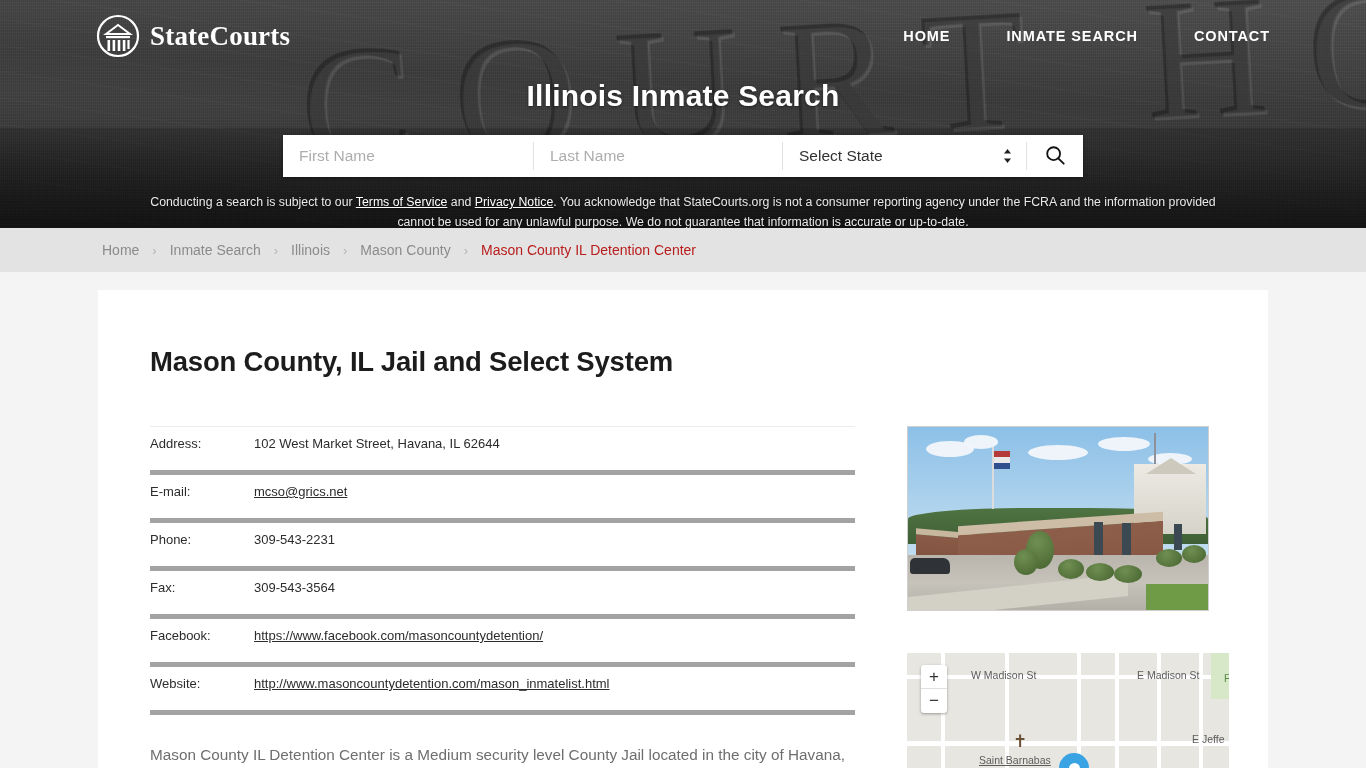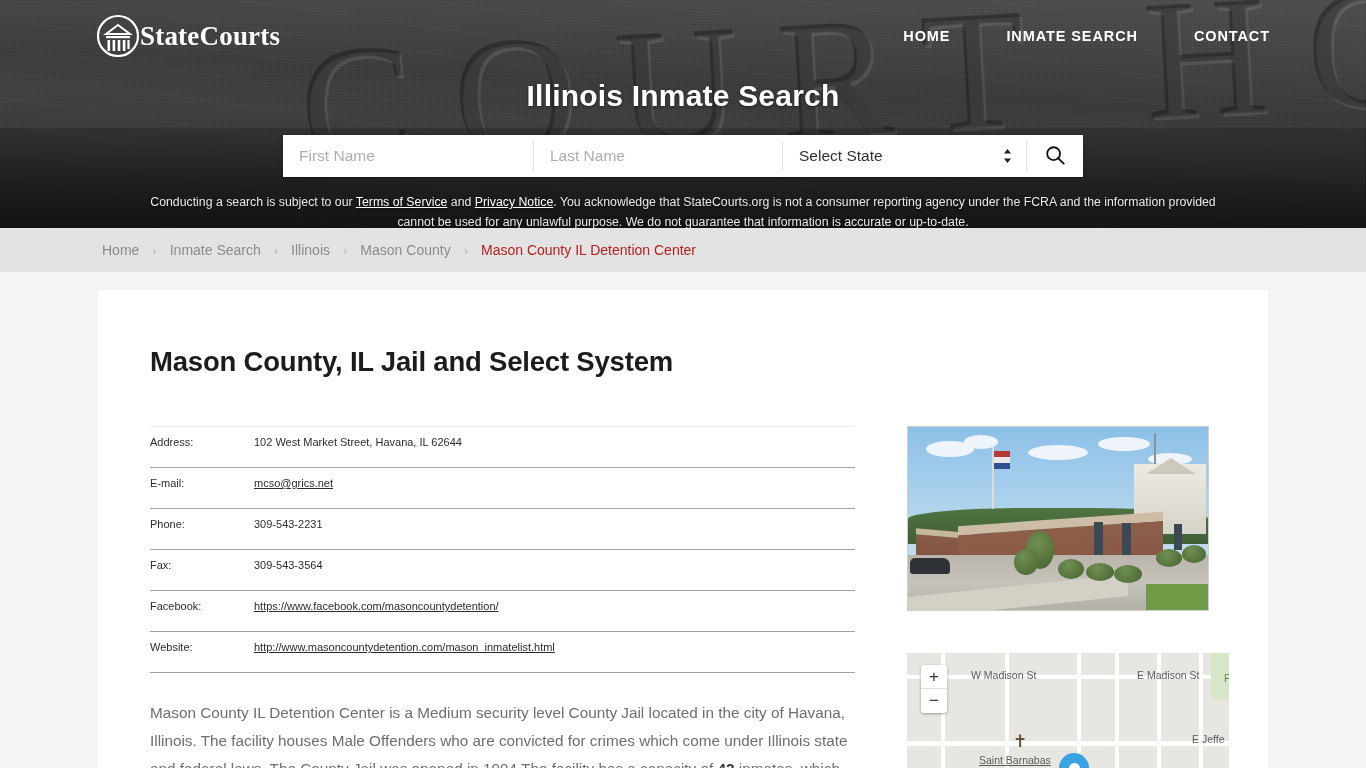--- a/index.html
+++ b/index.html
@@ -54,21 +54,21 @@
   .header-band {
     position: absolute; left: 0; right: 0; top: 128px; height: 100px;
     background: linear-gradient(180deg, rgba(0,0,0,.18), rgba(0,0,0,.52));
   }
 
   .topbar {
     position: relative; z-index: 5;
     display: flex; align-items: center;
     height: 72px; padding: 0 96px 0 96px;
   }
-  .brand { display: flex; align-items: center; }
+  .brand { display: flex; align-items: center; gap: 10px; }
   .brand-mark { width: 44px; height: 44px; display:block; }
   .brand-name {
     font-family: "Liberation Serif", serif;
     font-size: 27px; font-weight: 700; color: #fff;
     letter-spacing: .2px;
   }
   .nav { margin-left: auto; display: flex; align-items: center; gap: 56px; }
   .nav a {
     color: #fff; text-decoration: none;
     font-size: 14.5px; font-weight: 700; letter-spacing: .9px;
@@ -163,22 +163,22 @@
     margin-top: 14px;
   }
 
   .cols { display: flex; gap: 0; margin-top: 48px; }
   .col-left { width: 705px; }
   .col-right { width: 310px; margin-left: 52px; }
 
   table.info { width: 705px; border-collapse: collapse; }
   table.info td {
     padding: 9px 0 19px 0;
-    border-bottom: 1px solid #a3a3a3;
-    font-size: 11px;
+    border-bottom: 5px solid #a3a3a3;
+    font-size: 13px;
     color: #2c2c2c;
     vertical-align: middle;
   }
   table.info tr:first-child td { border-top: 1px solid #ececec; }
   td.lbl { width: 104px; color: #8c8c8c; }
   td.val a { color: #2c2c2c; text-decoration: underline; }
 
   .para {
     margin-top: 26px;
     font-size: 15.3px; line-height: 1.82;

